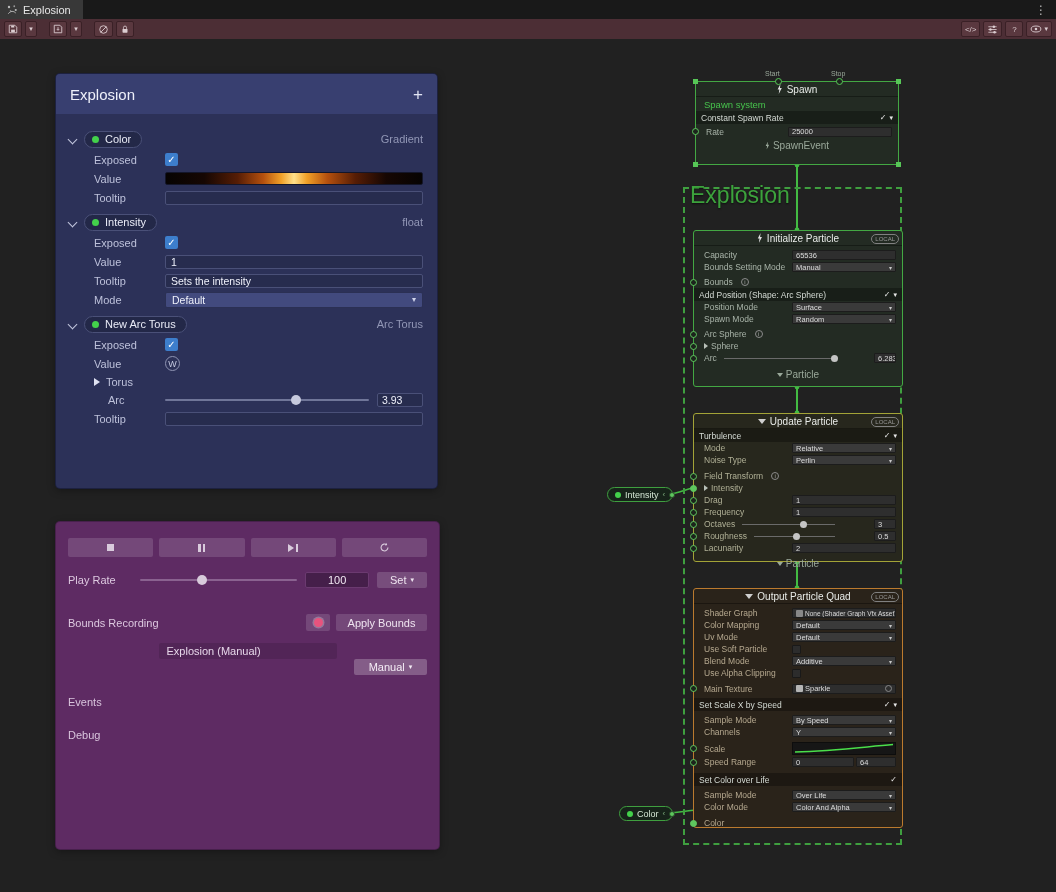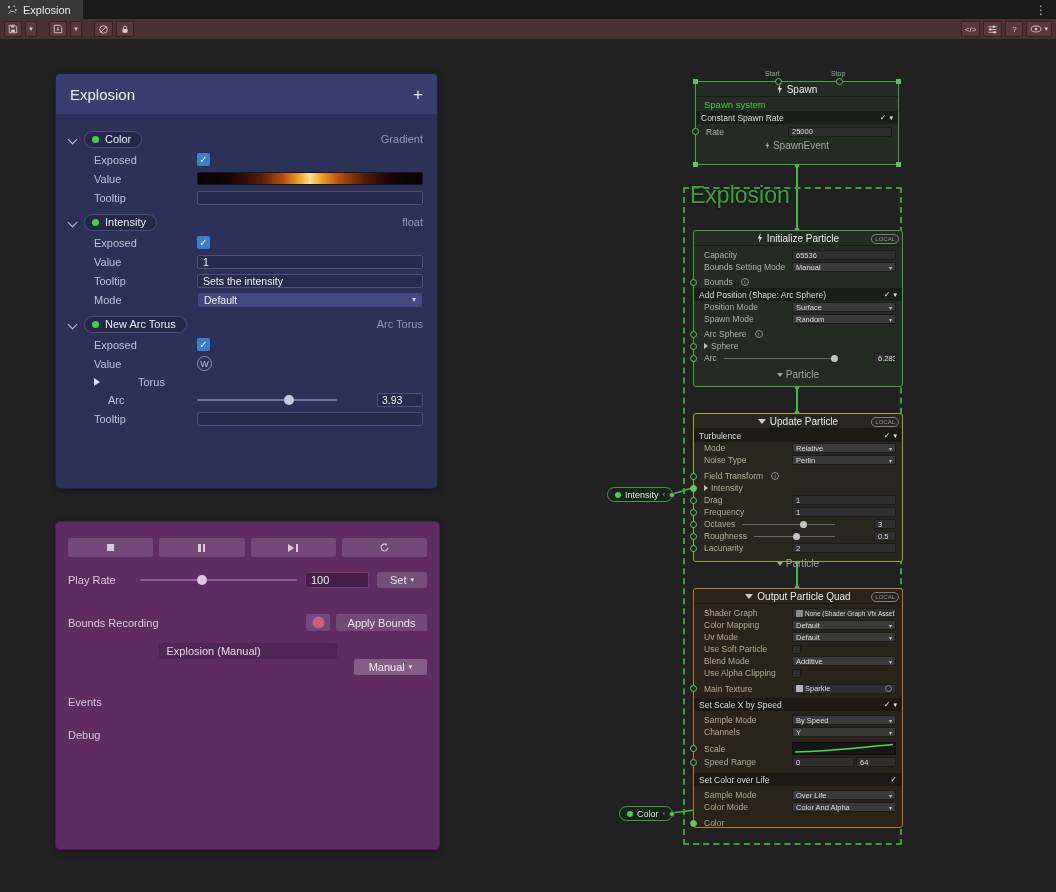--- a/index.html
+++ b/index.html
@@ -75,21 +75,21 @@
   .blackboard{position:absolute;left:56px;top:35px;width:381px;height:414px;background:#2c3158;border-radius:4px;box-shadow:0 0 0 1px #1d2140,0 2px 8px rgba(0,0,0,.4);z-index:5;font-size:11px;color:#bdc1da;}
   .bb-header{height:40px;background:#383f70;border-radius:4px 4px 0 0;display:flex;align-items:center;padding:0 14px;}
   .bb-title{font-size:15px;color:#eef0fa;}
   .bb-add{margin-left:auto;color:#e2e5f4;font-size:17px;line-height:1;}
   .bb-body{padding:10px 14px 0 10px;}
   .prop-head{display:flex;align-items:center;height:22px;margin-top:4px;gap:8px;}
   .chev{width:7px;height:7px;border-right:1.6px solid #c3c7de;border-bottom:1.6px solid #c3c7de;transform:rotate(45deg);margin-left:3px;flex:none;}
   .pill{display:flex;align-items:center;gap:6px;background:#232848;border:1px solid #4a5078;border-radius:9px;height:17px;padding:0 10px 0 7px;color:#e9ebf6;}
   .pdotg{width:7px;height:7px;border-radius:50%;background:#43d14b;}
   .ptype{margin-left:auto;color:#9297b6;}
-  .frow{display:flex;align-items:center;height:19px;padding-left:28px;gap:32px;}
+  .frow{display:flex;align-items:center;height:19px;padding-left:28px;}
   .flabel{width:71px;flex:none;}
   .flabel.indent{padding-left:14px;width:71px;}
   .checkbox{width:13px;height:13px;background:#3d7ecc;border-radius:2px;color:#fff;font-size:10px;display:flex;align-items:center;justify-content:center;line-height:1;}
   .finput{flex:1;height:14px;background:#272c4e;border:1px solid #4a5078;border-radius:2px;color:#eef0fa;font-size:10.5px;padding:0 5px;display:flex;align-items:center;}
   .gradbar{flex:1;height:13px;border-radius:2px;border:1px solid #14162a;background:linear-gradient(90deg,#060302 0%,#160703 15%,#561d05 28%,#b5500e 38%,#f0a028 45%,#ffe08a 50%,#f0a028 55%,#b5500e 63%,#561d05 74%,#160703 86%,#060302 100%);}
   .dropdown{flex:1;height:16px;background:#424a7e;border:1px solid #2b3054;border-radius:2px;display:flex;align-items:center;padding:0 6px;color:#eef0fa;font-size:10.5px;}
   .dropdown .arr{margin-left:auto;color:#cfd3ea;font-size:8px;}
   .wbadge{width:15px;height:15px;border:1px solid #8e93b2;border-radius:50%;color:#c3c7de;font-size:9px;display:flex;align-items:center;justify-content:center;}
   .bslider{flex:1;position:relative;height:14px;margin-right:8px;}
   .bslider .track{position:absolute;left:0;right:0;top:6px;height:2px;background:#707699;border-radius:1px;}
@@ -107,21 +107,21 @@
   .row-buttons{display:flex;gap:6px;margin-top:16px;}
   .pbtn{flex:1;height:19px;background:rgba(255,255,255,.14);border-radius:2px;display:flex;align-items:center;justify-content:center;color:#d9cbdc;gap:2px;}
   .icon-stop{width:7px;height:7px;background:#d9cbdc;}
   .icon-bar{width:2.5px;height:8px;background:#d9cbdc;display:inline-block;}
   .icon-play{width:0;height:0;border-top:4px solid transparent;border-bottom:4px solid transparent;border-left:6px solid #d9cbdc;display:inline-block;}
   .prrow{display:flex;align-items:center;margin-top:15px;gap:8px;}
   .prlabel{width:64px;flex:none;}
   .pslider{flex:1;position:relative;height:14px;}
   .pslider .track{position:absolute;left:0;right:0;top:6px;height:2px;background:#8a6290;border-radius:1px;}
   .pslider .thumb{position:absolute;top:2px;width:10px;height:10px;border-radius:50%;background:#d8cadb;}
-  .prfield{width:64px;height:16px;background:#451f4a;border:1px solid #6b3a70;border-radius:2px;color:#f2e9f3;display:flex;align-items:center;padding:0 5px;flex:none;}
+  .prfield{width:64px;height:16px;background:#451f4a;border:1px solid #6b3a70;border-radius:2px;color:#f2e9f3;display:flex;align-items:center;padding:0 22px;flex:none;}
   .setbtn{width:50px;height:16px;background:rgba(255,255,255,.16);border-radius:2px;display:flex;align-items:center;justify-content:center;gap:4px;color:#efe4f0;flex:none;}
   .setbtn .arr{font-size:7px;}
   .boundsrow{display:flex;align-items:center;margin-top:26px;}
   .recbtn{margin-left:auto;width:24px;height:17px;background:rgba(255,255,255,.14);border-radius:2px;display:flex;align-items:center;justify-content:center;}
   .recdot{width:9px;height:9px;border-radius:50%;background:#e8537e;box-shadow:0 0 0 1.5px rgba(255,255,255,.25);}
   .applybtn{margin-left:6px;width:91px;height:17px;background:rgba(255,255,255,.14);border-radius:2px;display:flex;align-items:center;justify-content:center;color:#efe4f0;}
   .attachrow{display:flex;align-items:center;margin-top:12px;flex-direction:column;}
   .attachfield{width:178px;height:16px;background:rgba(0,0,0,.12);border-radius:2px;display:flex;align-items:center;padding:0 8px;color:#e6d6e9;}
   .manualbtn{margin-left:auto;width:73px;height:16px;background:rgba(255,255,255,.24);border-radius:2px;display:flex;align-items:center;justify-content:center;gap:4px;color:#f4ecf5;}
   .seclabel{margin-top:21px;color:#d9c5dd;}

